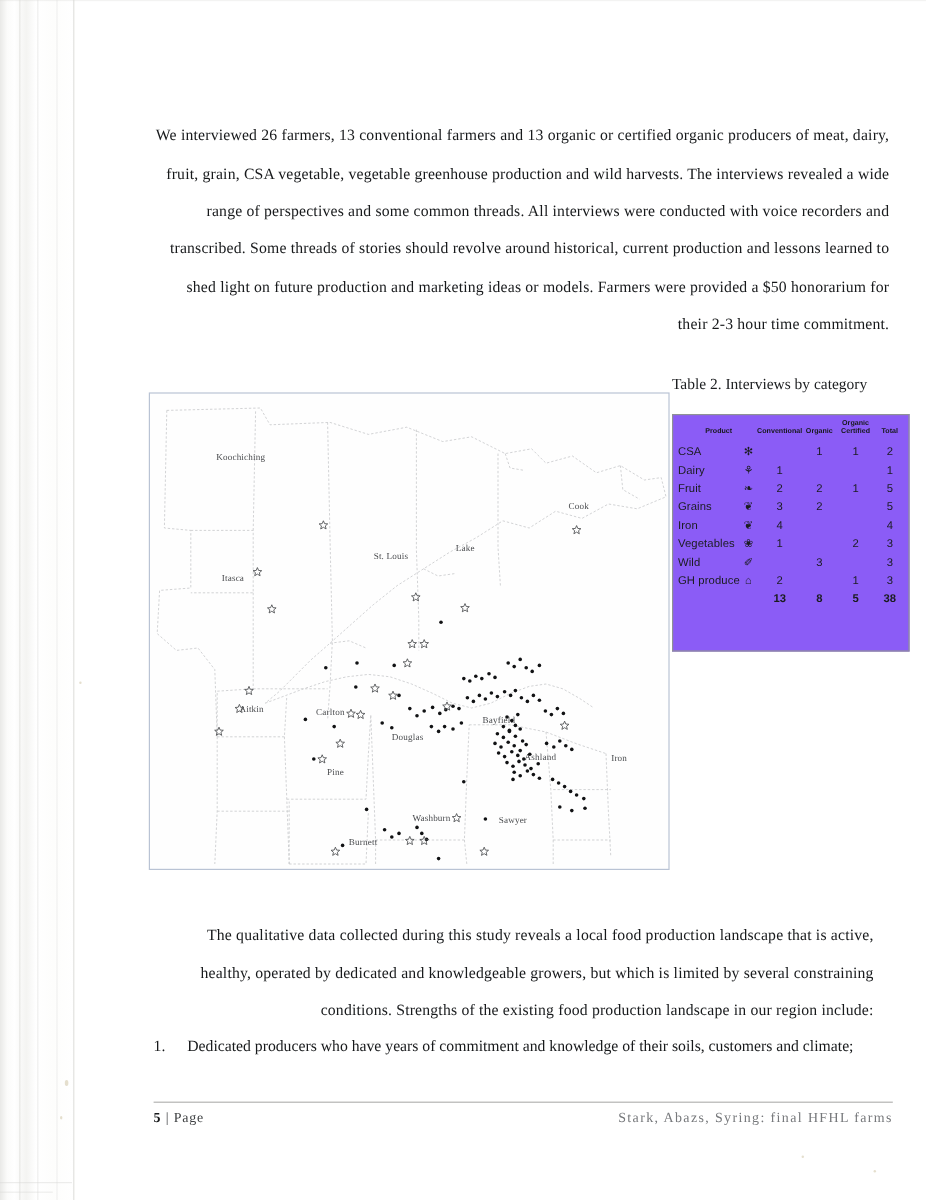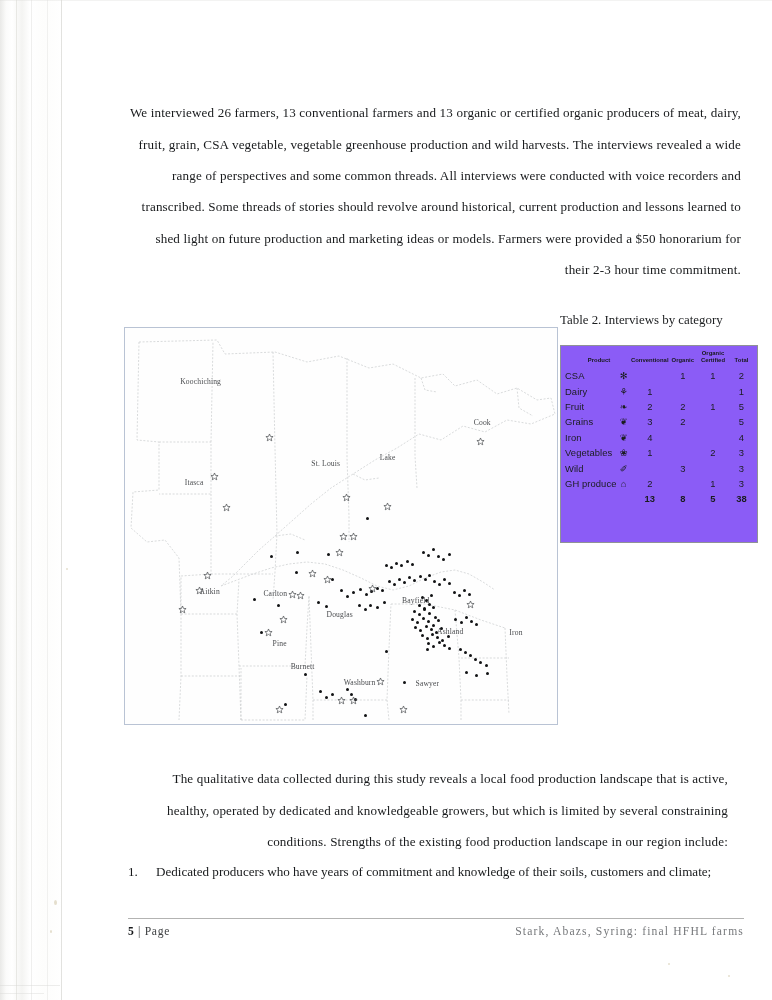--- a/index.html
+++ b/index.html
@@ -321,21 +321,21 @@
     <div class="county-label" style="left: 69.12px; top: 154.44px;">Itasca</div>
     <div class="county-label" style="left: 262.656px; top: 128.7px;">Lake</div>
     <div class="county-label" style="left: 357.264px; top: 93.852px;">Cook</div>
     <div class="county-label" style="left: 84.672px; top: 262.548px;">Aitkin</div>
     <div class="county-label" style="left: 150.336px; top: 264.528px;">Carlton</div>
     <div class="county-label" style="left: 214.704px; top: 286.308px;">Douglas</div>
     <div class="county-label" style="left: 290.736px; top: 272.052px;">Bayfield</div>
     <div class="county-label" style="left: 325.296px; top: 303.336px;">Ashland</div>
     <div class="county-label" style="left: 390.96px; top: 304.128px;">Iron</div>
     <div class="county-label" style="left: 154.656px; top: 315px;">Pine</div>
-    <div class="county-label" style="left: 177.552px; top: 338px; text-align: center;">Burnett</div>
+    <div class="county-label" style="left: 177.552px; top: 374px; text-align: center;">Burnett</div>
     <div class="county-label" style="left: 234.576px; top: 353.628px;">Washburn</div>
     <div class="county-label" style="left: 302.4px; top: 354.816px;">Sawyer</div>
     <div class="farm-dot" style="left: 242.784px; top: 190.08px;"></div>
     <div class="farm-dot" style="left: 146.88px; top: 228.492px;"></div>
     <div class="farm-dot" style="left: 172.8px; top: 224.928px;"></div>
     <div class="farm-dot" style="left: 203.04px; top: 226.512px;"></div>
     <div class="farm-dot" style="left: 171.072px; top: 244.332px;"></div>
     <div class="farm-dot" style="left: 193.968px; top: 274.428px;"></div>
     <div class="farm-dot" style="left: 201.744px; top: 278.388px;"></div>
     <div class="farm-dot" style="left: 216.432px; top: 262.548px;"></div>

